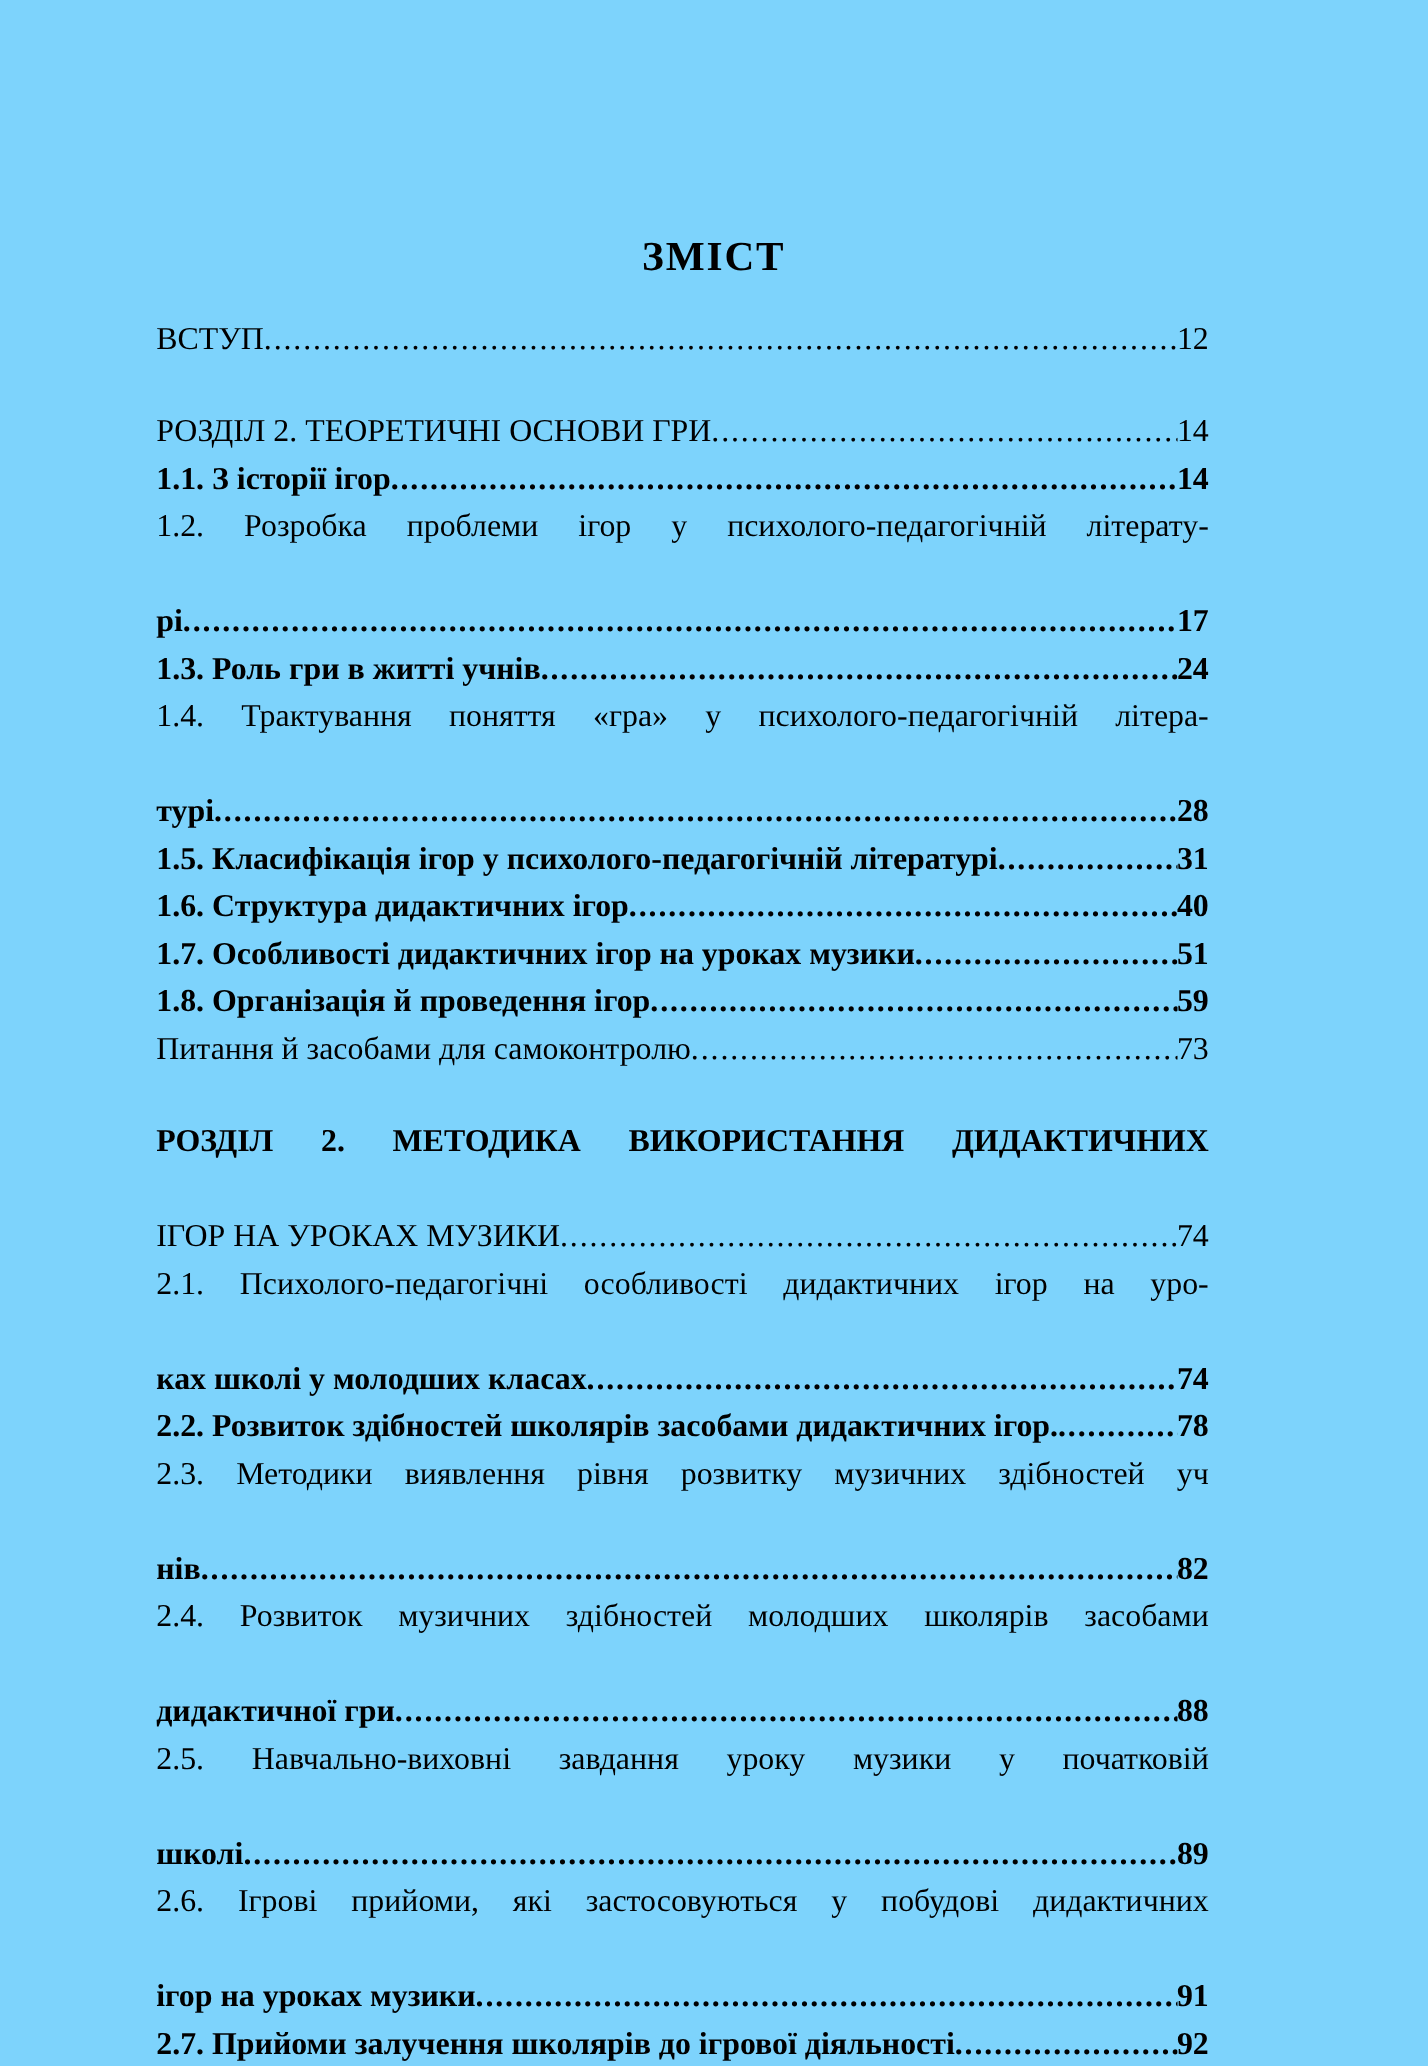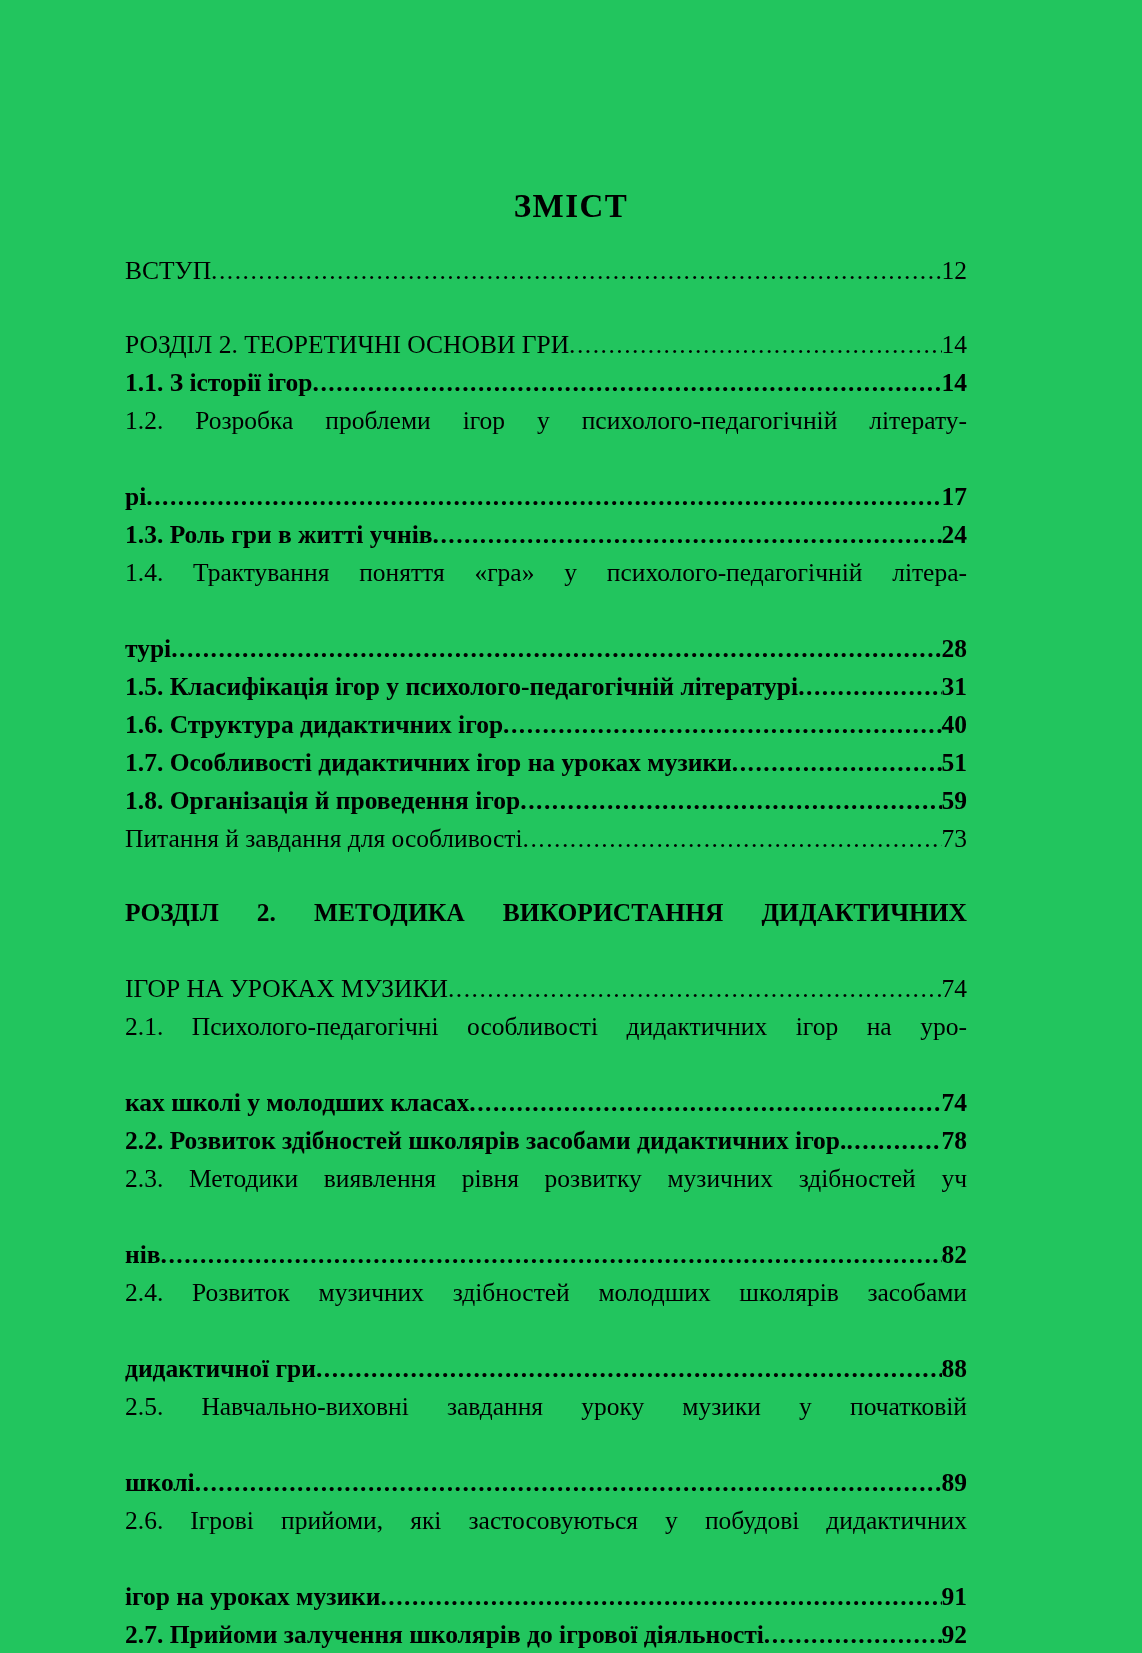--- a/index.html
+++ b/index.html
@@ -12,21 +12,21 @@
     height: 1653px;
     font-family: "Liberation Serif", "DejaVu Serif", serif;
     color: #000000;
     overflow: hidden;
   }
 
   .page {
     position: relative;
     width: 1142px;
     height: 1653px;
-    background: #22c55e;
+    background: #7dd3fc;
     box-sizing: border-box;
   }
 
   .toc-title {
     position: absolute;
     top: 186px;
     left: 0;
     width: 1142px;
     text-align: center;
     font-size: 33px;
@@ -165,21 +165,21 @@
         </div>
         <div>
           <div class="row bold">
             <span class="txt">1.8. Організація й проведення ігор</span>
             <span class="dots">................................................................................................................................................................................................................................................................................................................................................................................................................</span>
             <span class="num">59</span>
           </div>
         </div>
         <div>
           <div class="row regular">
-            <span class="txt">Питання й завдання для особливості</span>
+            <span class="txt">Питання й засобами для самоконтролю</span>
             <span class="dots">................................................................................................................................................................................................................................................................................................................................................................................................................</span>
             <span class="num">73</span>
           </div>
         </div>
       </div>
       <div class="gap-block"></div>
       <div>
         <div class="multi regular">
           <div class="first"><span>РОЗДІЛ 2. МЕТОДИКА ВИКОРИСТАННЯ ДИДАКТИЧНИХ</span></div>
           <div class="row regular">

